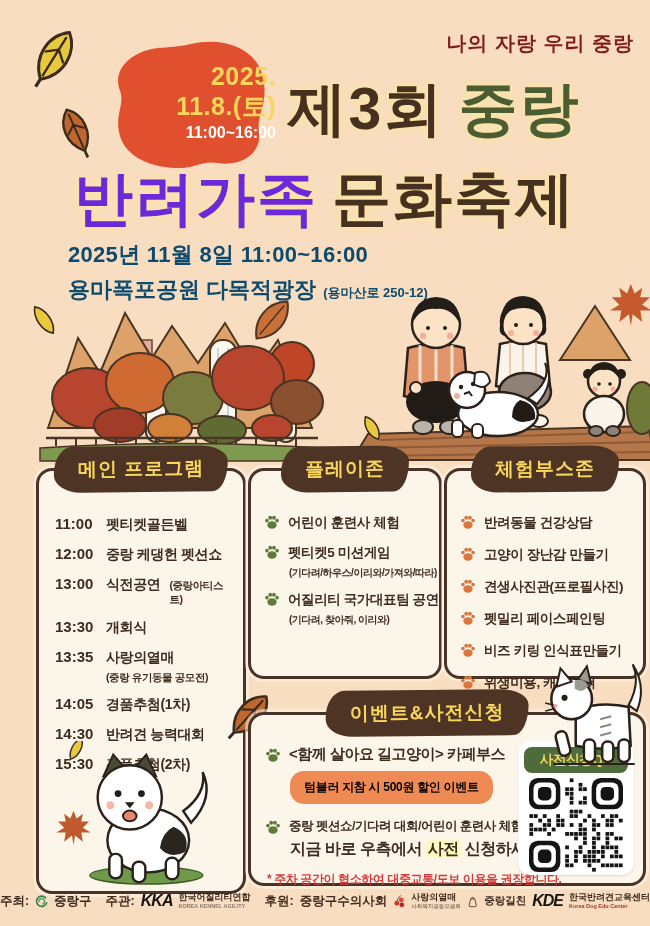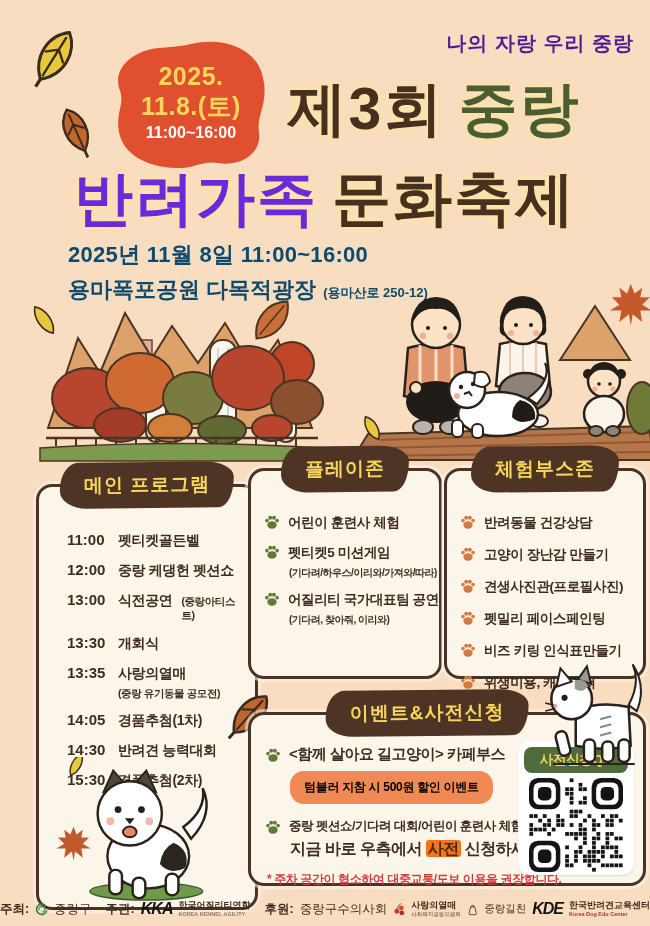--- a/index.html
+++ b/index.html
@@ -2,40 +2,40 @@
 <html><head>
 <meta charset="utf-8">
 <style>
   html,body{margin:0;padding:0;background:#ffffff;}
   .poster{
     position:relative;width:650px;height:926px;overflow:hidden;
     background:#f9ddc0;font-family:"Liberation Sans",sans-serif;color:#3e2c1e;
   }
   svg{display:block;}
   
-  .slogan{position:absolute;top:30px;right:16px;font-size:20px;font-weight:900;color:#4c1d95;letter-spacing:1px;}
+  .slogan{position:absolute;top:30px;right:16px;font-size:20px;font-weight:900;color:#7f1d1d;letter-spacing:1px;}
   .badge{position:absolute;left:106px;top:40px;width:170px;height:134px;}
   .badge .blob{position:absolute;left:0;top:0;width:170px;height:134px;}
-  .badge .txt{position:relative;z-index:1;text-align:center;padding-top:22px;line-height:1.18;}
+  .badge .txt{position:relative;z-index:1;text-align:right;padding-top:22px;line-height:1.18;}
   .badge .y{color:#f8d65c;font-weight:900;font-size:25px;letter-spacing:.5px;}
   .badge .w{color:#ffffff;font-weight:800;font-size:16px;margin-top:3px;}
   .title{position:absolute;left:0;width:650px;text-align:center;font-weight:900;letter-spacing:2px;
          text-shadow:0 0 10px rgba(252,232,160,.95),0 0 4px rgba(252,232,160,.85);}
   .t1{top:70px;padding-left:218px;width:432px;font-size:59px;}
   .t2{top:160px;font-size:59px;}
   .c-brown{color:#46301f;} .c-green{color:#4d5d33;margin-left:14px;} .c-green2{color:#6d28d9;margin-right:14px;}
   .info{position:absolute;left:68px;top:240px;font-weight:800;color:#0c4a6e;}
   .info .l1{font-size:22px;letter-spacing:.3px;}
   .info .l2{font-size:22px;margin-top:5px;}
   .info .addr{font-size:13px;font-weight:700;margin-left:7px;}
   .deco{position:absolute;}
   
   .box{position:absolute;background:#fcf6ea;border:3px solid #4a3226;border-radius:16px;
        box-shadow:0 0 0 3px rgba(252,246,234,.55);}
-  .main-box{left:36px;top:484px;width:204px;height:420px;padding-left:12px;}
+  .main-box{left:36px;top:468px;width:204px;height:420px;}
   .play-box{left:248px;top:468px;width:188px;height:205px;}
   .booth-box{left:444px;top:468px;width:196px;height:205px;}
   .event-box{left:248px;top:712px;width:392px;height:168px;}
   .box-header{
     position:absolute;top:-25px;left:50%;transform:translateX(-50%) rotate(-.6deg);
     background:#4e3424;color:#f8d65c;font-size:19px;font-weight:900;white-space:nowrap;
     padding:10px 24px;border-radius:20px 30px 16px 28px / 28px 16px 32px 18px;letter-spacing:1px;z-index:2;
   }
   .sched{margin:44px 12px 0 16px;}
   .srow{display:flex;gap:9px;margin-bottom:11px;align-items:baseline;}
@@ -54,32 +54,32 @@
   .booth-items .item{margin-bottom:13px;}
   
   .ev-content{margin:30px 134px 0 14px;}
   .ev-row{display:flex;gap:8px;align-items:center;}
   .ev-row .lbl{font-size:15px;font-weight:900;white-space:nowrap;letter-spacing:-.5px;}
   .pill{display:inline-block;margin:7px 0 0 25px;background:#ef8a54;color:#000000;font-size:12px;
         font-weight:800;padding:8px 14px;border-radius:14px;letter-spacing:-.3px;white-space:nowrap;}
   .ev-row2{margin-top:14px;}
   .ev-row2 .lbl{font-size:12.5px;font-weight:900;}
   .cta{margin:4px 0 0 25px;font-size:16px;font-weight:900;letter-spacing:-.5px;white-space:nowrap;color:#3e2c1e;}
-  .cta .hl{background:#f97316;padding:0 2px;border-radius:3px;}
+  .cta .hl{background:#fef9c3;padding:0 2px;border-radius:3px;}
   .ev-note{margin:11px 0 0 2px;color:#d23c3c;font-size:12px;font-weight:800;letter-spacing:-.4px;white-space:nowrap;}
   .qr-card{position:absolute;right:9px;top:26px;width:116px;height:134px;background:#fff;border-radius:12px;
            padding:6px;box-sizing:border-box;box-shadow:0 1px 2px rgba(0,0,0,.12);}
   .qr-head{background:#4e6b3c;color:#f8d65c;font-size:13.5px;font-weight:900;text-align:center;
            border-radius:8px;padding:4px 0;letter-spacing:-.3px;}
   .qr-card svg{margin:5px auto 0;width:94px;height:94px;}
   
-  .footer{position:absolute;left:0;bottom:8px;width:650px;display:flex;justify-content:space-between;align-items:center;
+  .footer{position:absolute;left:0;bottom:16px;width:650px;display:flex;justify-content:space-between;align-items:center;
           gap:6px;white-space:nowrap;font-weight:900;color:#3e2c1e;}
   .footer .lab{font-size:12.5px;}
-  .footer .name{font-size:12.5px;font-weight:400;}
+  .footer .name{font-size:12.5px;font-weight:700;}
   .logo-txt{font-size:16px;font-weight:900;letter-spacing:-1px;color:#151210;font-style:italic;}
   .stack{display:flex;flex-direction:column;line-height:1.1;}
   .stack .k{font-size:9px;font-weight:800;}
   .stack .e{font-size:5.5px;font-weight:700;color:#8a7a6a;}
   .stack .er{font-size:5.5px;font-weight:800;color:#a23a2a;}
 </style>
 </head>
 <body>
 
 <div class="poster">

